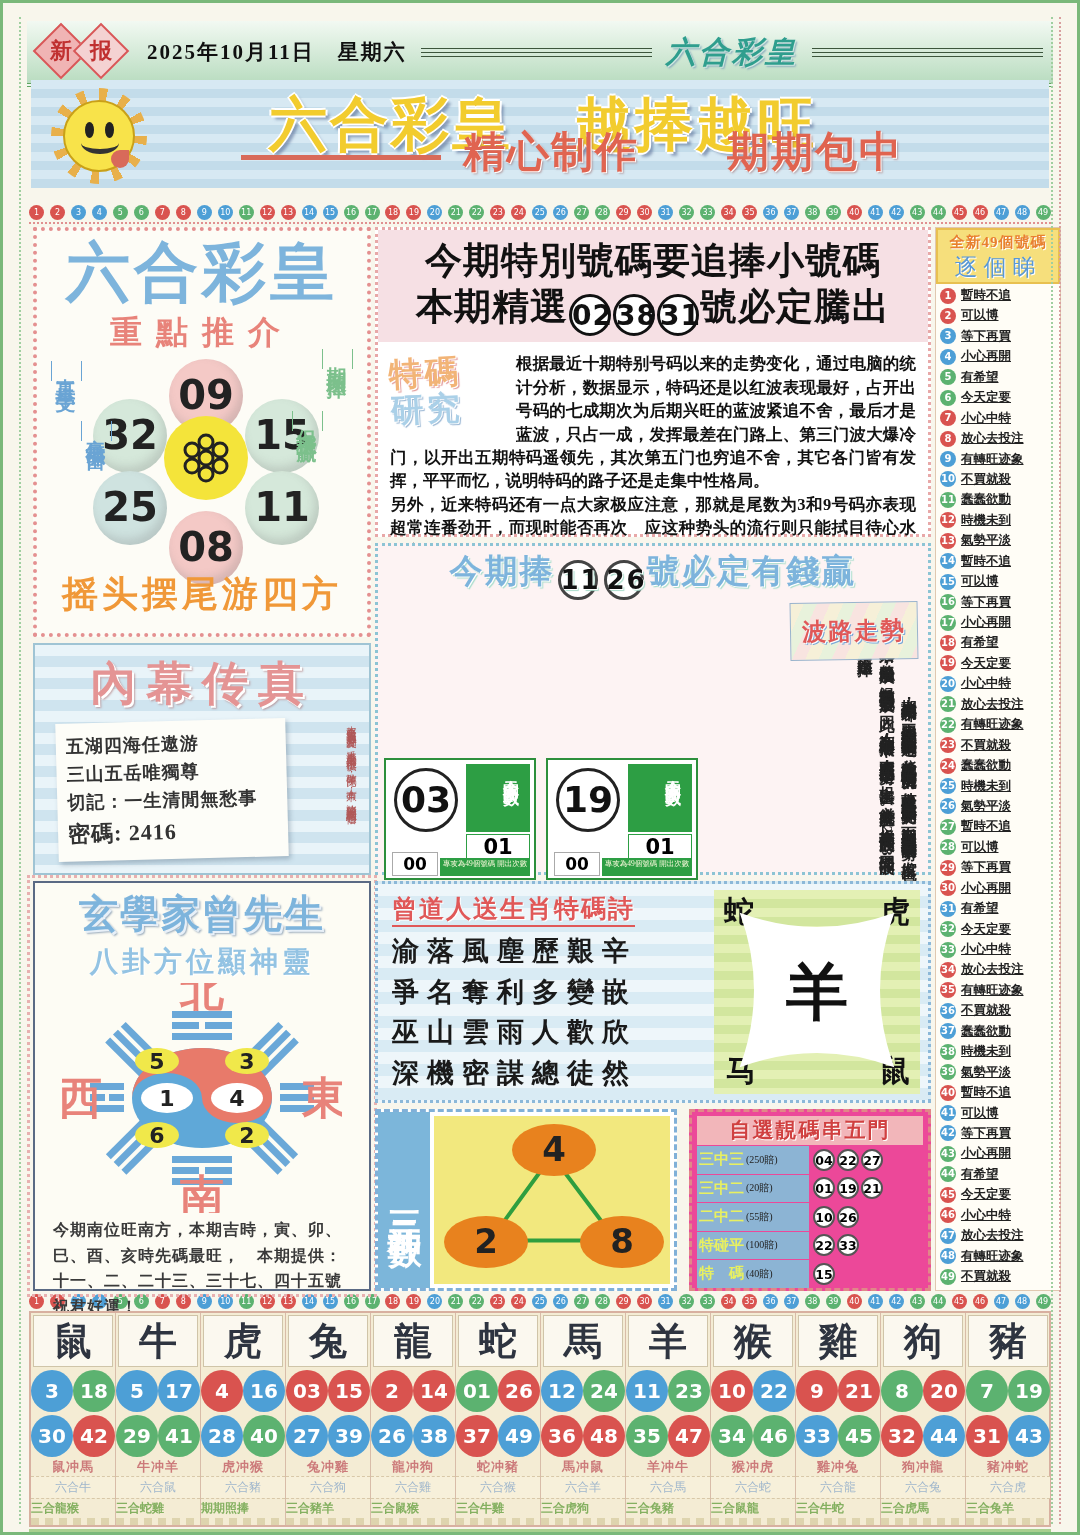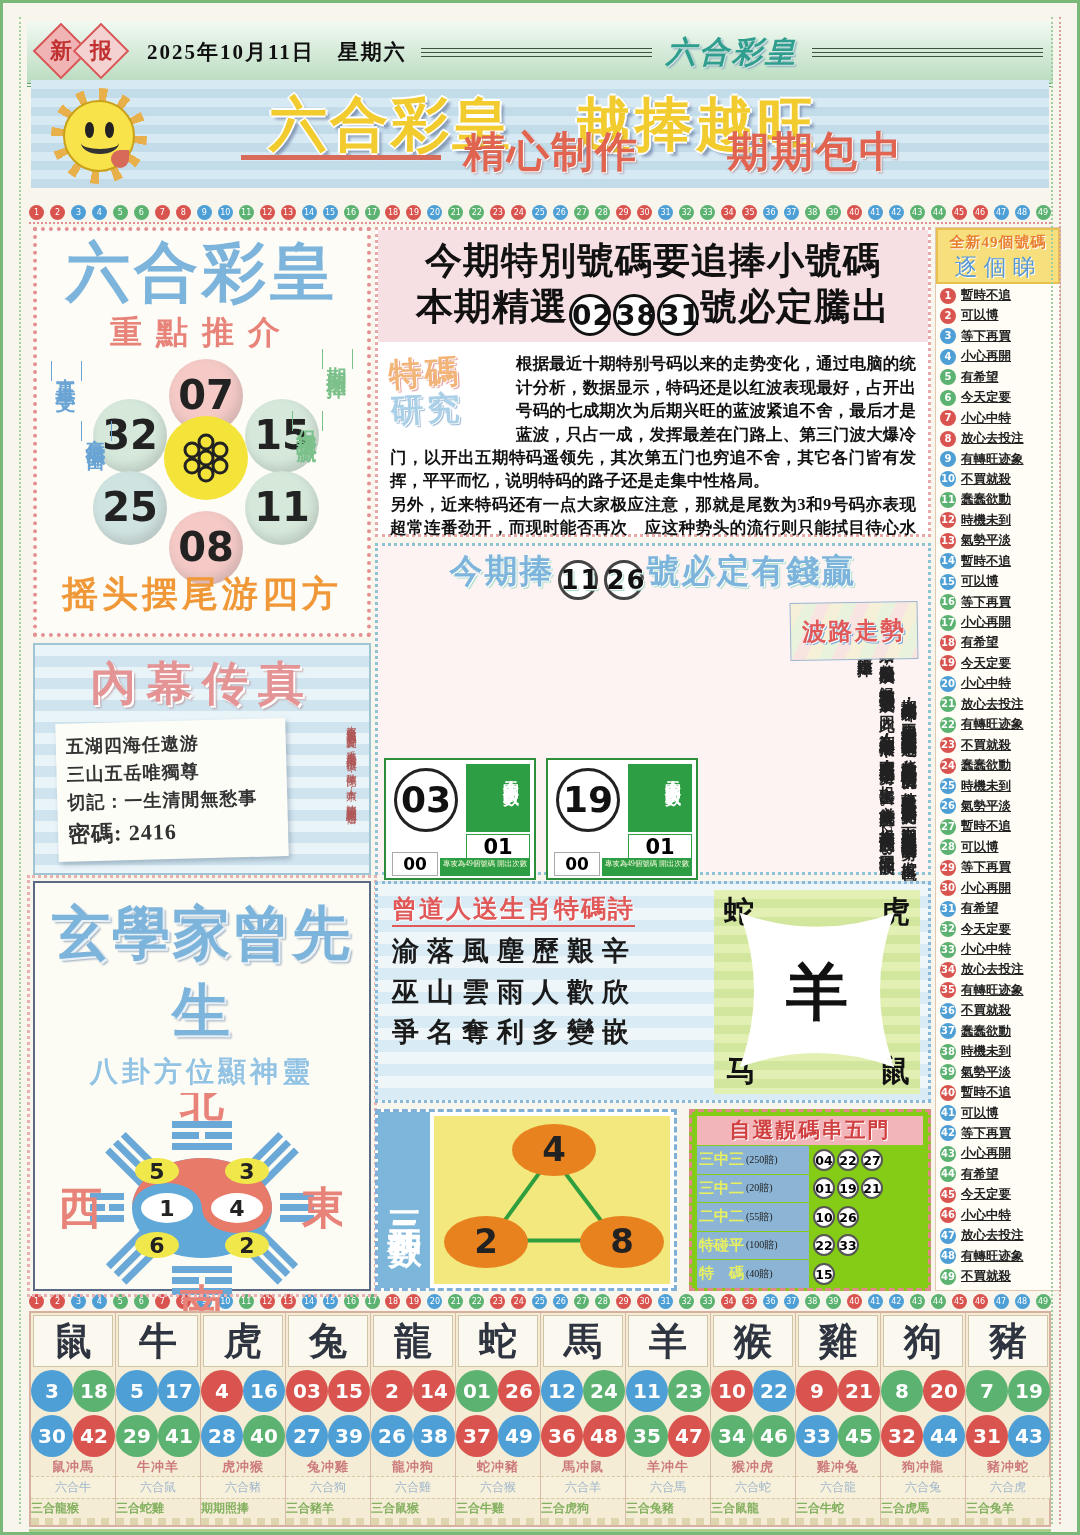--- a/index.html
+++ b/index.html
@@ -78,21 +78,21 @@
           text-shadow:2px 2px 0 #fff,3px 3px 2px rgba(160,90,90,.5)}
   .ins-note{position:absolute;left:22px;top:76px;width:230px;height:138px;background:#fdfdf8;
           transform:rotate(-1.5deg);box-shadow:2px 3px 5px rgba(90,110,130,.4);padding:10px 10px}
   .ins-note div{font-size:18px;font-weight:bold;color:#333;line-height:1.55;letter-spacing:1px}
   .ins-note .code{font-size:22px}
   .ins-side{position:absolute;right:10px;top:72px;height:150px;writing-mode:vertical-rl;
           font-size:10.5px;color:#b05858;letter-spacing:1px;line-height:1.5}
 
   .box-master{position:absolute;top:878px;left:30px;width:338px;height:410px;border:2px solid #5a6a84;
           outline:3px dotted #e8b0b0;outline-offset:3px;background:#fdfcf4;text-align:center}
-  .mas-title{font-size:58px;font-weight:bold;color:#7db4dc;letter-spacing:2px;margin-top:12px;
+  .mas-title{font-size:39px;font-weight:bold;color:#7db4dc;letter-spacing:2px;margin-top:4px;
           text-shadow:2px 2px 0 #e8f0f8,3px 3px 2px #9ab}
   .mas-sub{font-size:28px;font-weight:bold;color:#93c3e3;letter-spacing:4px;margin-top:2px;
           text-shadow:1px 1px 0 #fff}
   .bagua{margin:2px auto 0}
   .mas-footer{padding:0 18px;text-align:left;font-size:16px;font-weight:bold;color:#3a3a3a;line-height:1.6;letter-spacing:1px}
 
   
   .box-headline{position:absolute;top:224px;left:372px;width:556px;height:310px;
           border:3px dotted #e8a8a8;background:#fff}
   .headline-strip{background:#f6e0e4;padding:8px 4px 6px;text-align:center}
@@ -154,21 +154,21 @@
   .sy-title{width:52px;background:#7cb6da;color:#fff;font-size:34px;font-weight:bold;
           display:flex;align-items:center;justify-content:center;text-align:center;
           writing-mode:vertical-rl;letter-spacing:8px}
   .sy-panel{position:relative;flex:1;background:#f2e87e;margin:4px}
   .sy-node{position:absolute;width:84px;height:52px;background:#e8821e;border-radius:50%;
           font-size:34px;font-weight:bold;color:#222;text-align:center;line-height:50px;
           font-family:"DejaVu Sans",sans-serif}
   .sy-top{left:78px;top:8px}.sy-left{left:10px;top:100px}.sy-right{left:146px;top:100px}
 
   .box-zixuan{position:absolute;top:1106px;left:686px;width:242px;height:182px;border:3px dashed #e08888;
-          background:#84cc16;padding:4px 5px}
+          background:#ec4899;padding:4px 5px}
   .zx-head{background:#f2b6ba;color:#d04040;font-size:21px;font-weight:bold;text-align:center;
           letter-spacing:2px;height:29px;line-height:29px;text-shadow:1px 1px 0 #fff}
   .zx-row{display:flex;align-items:center;height:27.5px;margin-top:1px}
   .zx-label{width:112px;height:100%;background:#8cb4d4;display:flex;align-items:center;gap:2px;padding:0 2px}
   .zx-name{color:#e8f060;font-size:15px;font-weight:bold;white-space:nowrap}
   .zx-odds{color:#222;font-size:10px;white-space:nowrap}
   .zx-nums{display:flex;gap:2px;padding-left:4px}
   .zx-ball{width:22px;height:22px;border:2px solid #555;border-radius:50%;background:#fff;
           font-size:12.5px;font-weight:bold;text-align:center;line-height:19px;font-family:"DejaVu Sans",sans-serif}
 
@@ -337,21 +337,21 @@
       <span class="mini-ball" style="background: rgb(217, 83, 79);">46</span>
       <span class="mini-ball" style="background: rgb(77, 159, 214);">47</span>
       <span class="mini-ball" style="background: rgb(77, 159, 214);">48</span>
       <span class="mini-ball" style="background: rgb(92, 178, 112);">49</span>
     </div>
 
   <div class="box-recommend">
     <div class="rec-title">六合彩皇</div>
     <div class="rec-sub">重點推介</div>
     <div class="flower">
-      <span class="fball fb-top">07</span>
+      <span class="fball fb-top">09</span>
       <span class="fball fb-tl">32</span>
       <span class="fball fb-tr">15</span>
       <span class="fball fb-bl">25</span>
       <span class="fball fb-br">11</span>
       <span class="fball fb-bot">08</span>
       <span class="fcenter">
         <svg width="56" height="56" viewBox="0 0 56 56">
             <g fill="none" stroke="#222" stroke-width="3">
           <circle cx="28" cy="28" r="7"></circle>
               <circle cx="28" cy="12" r="7"></circle>
@@ -492,22 +492,23 @@
           <span class="g-note">專攻為49個號碼 開出次數</span>
         </div>
       </div>
     </div>
   </div>
 
   <div class="box-poem">
     <div class="poem-left">
       <div class="poem-title">曾道人送生肖特碼詩</div>
       <div class="poem-line">渝落風塵歷艱辛</div>
+      <div class="poem-line">爭名奪利多變嵌</div>
       <div class="poem-line">巫山雲雨人歡欣</div>
-      <div class="poem-line">爭名奪利多變嵌</div>
+      <div class="poem-line">深機密謀總徒然</div>
     </div>
     <div class="poem-right">
       <span class="zcorner zc-tl">蛇</span>
       <span class="zcorner zc-tr">虎</span>
       <span class="zcorner zc-bl">马</span>
       <span class="zcorner zc-br">鼠</span>
       <span class="star-wrap">
         <svg width="168" height="168" viewBox="0 0 200 200">
             <path d="M8,8 Q100,42 192,8 Q158,100 192,192 Q100,158 8,192 Q42,100 8,8 Z" fill="#fff"></path>
           </svg>

